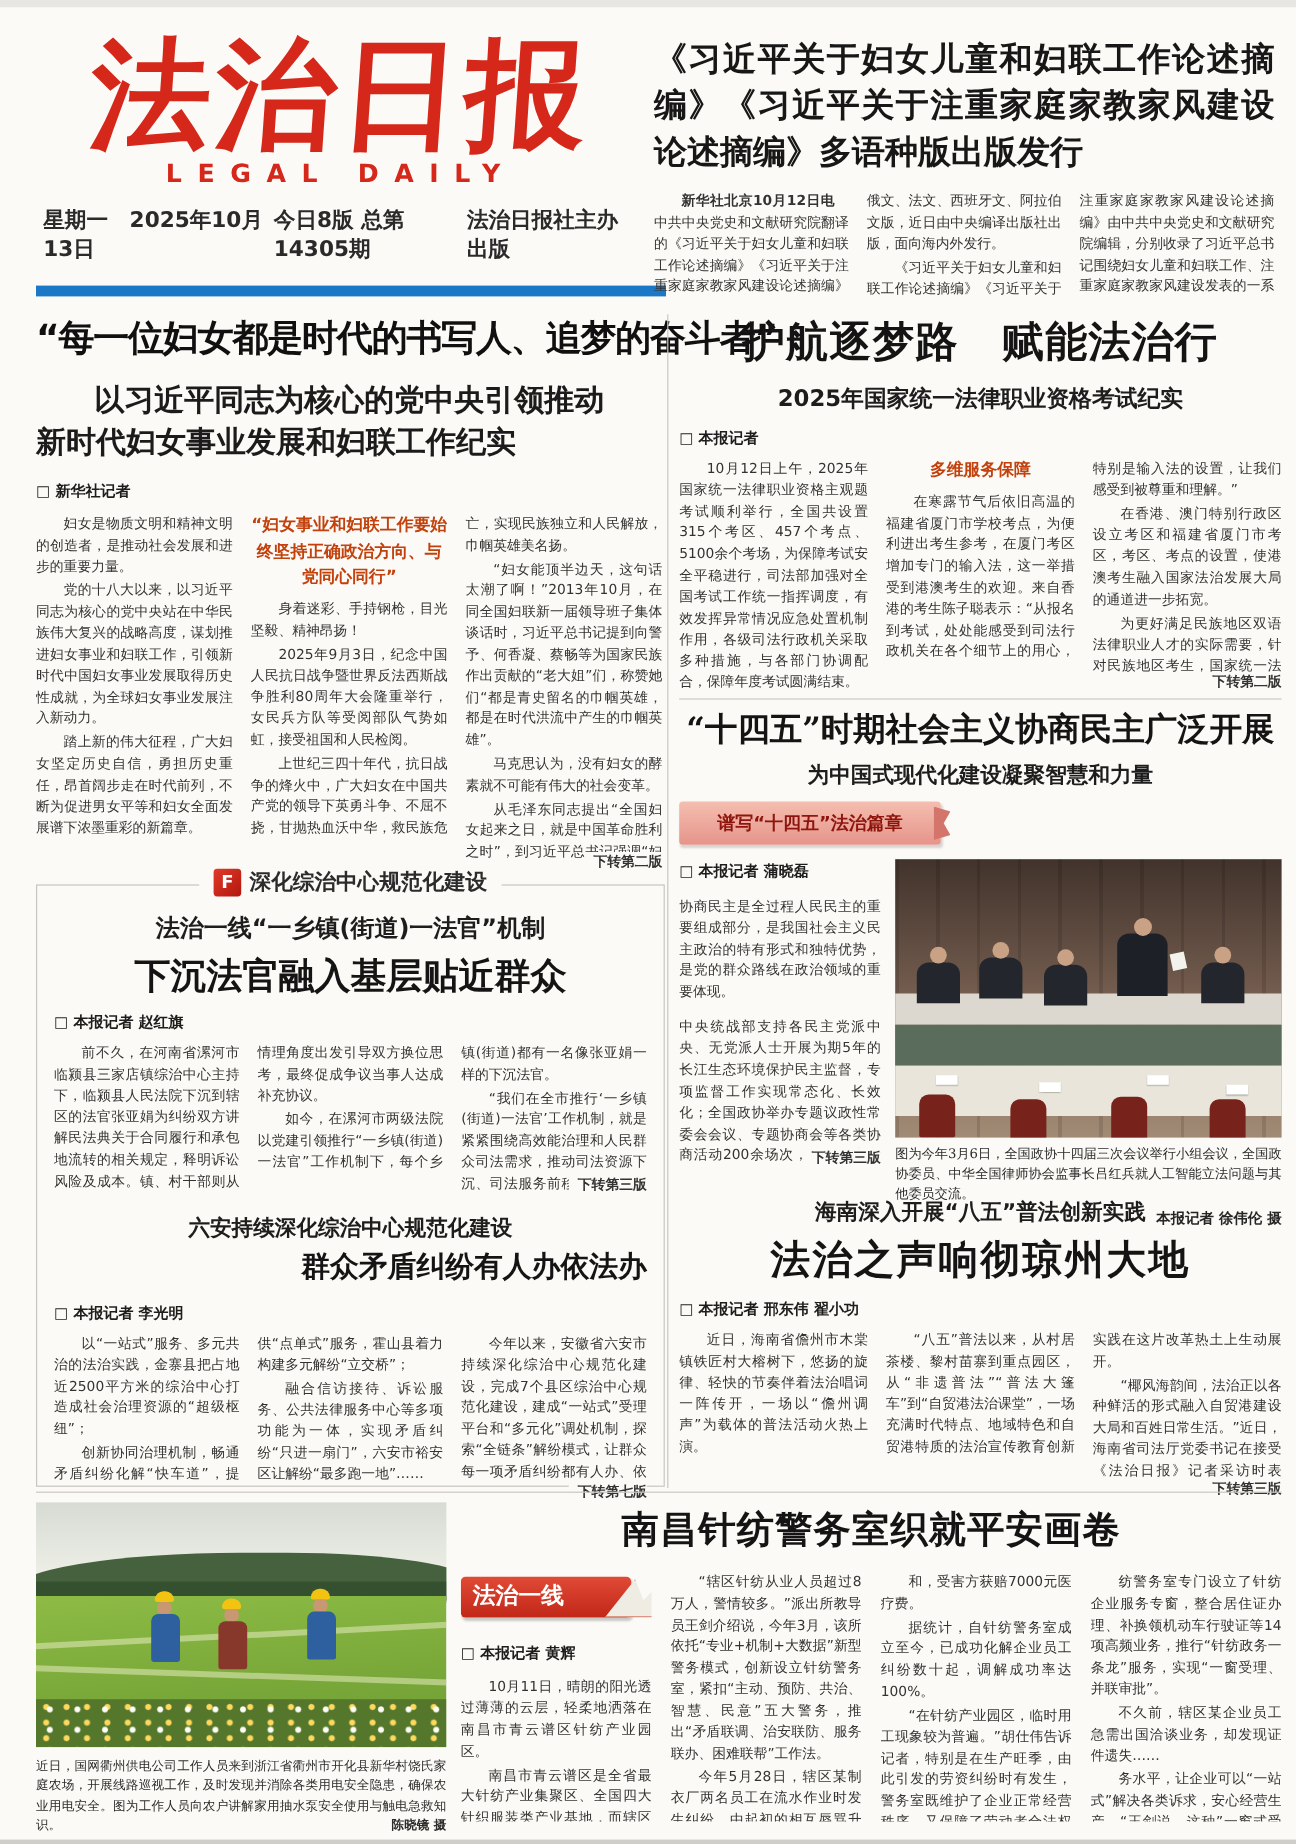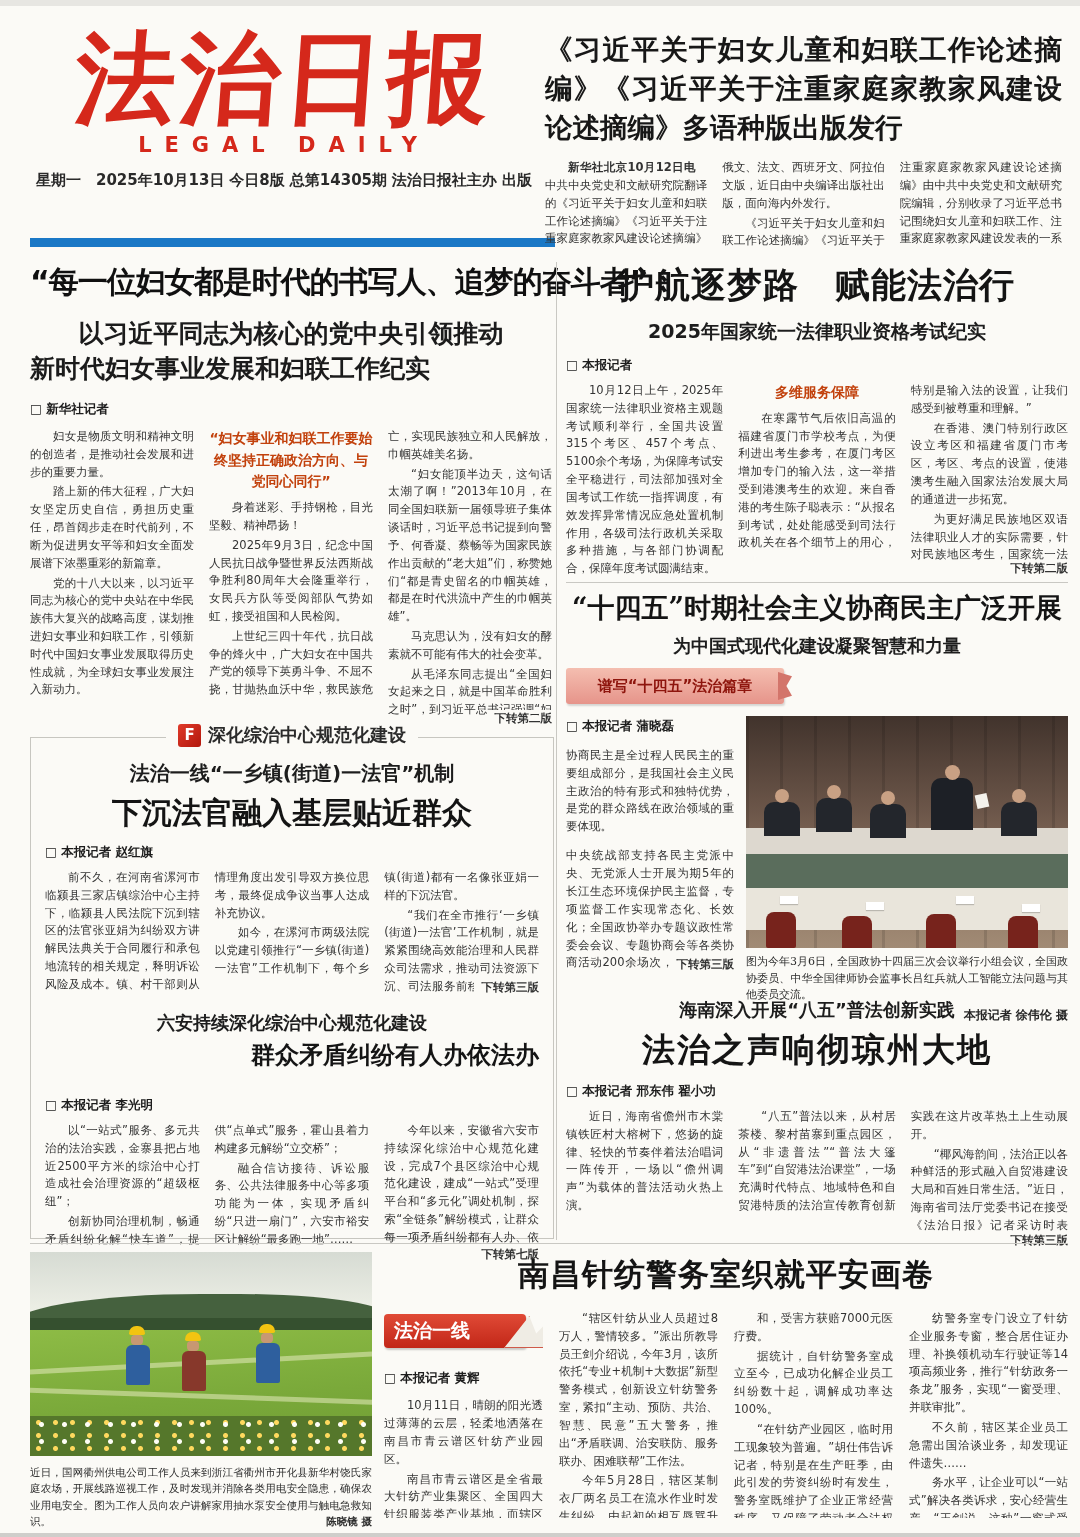--- a/index.html
+++ b/index.html
@@ -7,21 +7,21 @@
         font-family:"DejaVu Sans","Liberation Sans",sans-serif;color:#262626;margin:0 auto;}
   .edge-top{position:absolute;left:0;top:0;width:1080px;height:6px;background:#e7e6e2;}
   .edge-bottom{position:absolute;left:0;top:1533px;width:1080px;height:4px;background:#cfcecb;}
 
   
   .masthead{position:absolute;left:36px;top:26px;width:496px;}
   .mast-title{font-family:"DejaVu Serif","Liberation Serif",serif;font-weight:bold;
       color:#d5281b;font-size:100px;line-height:1.05;text-align:center;letter-spacing:4px;
       transform:skewX(-4deg);}
   .mast-en{color:#d5281b;font-weight:bold;font-size:21px;letter-spacing:13px;text-align:center;margin-top:2px;}
-  .dateline{display:flex;justify-content:space-between;font-size:15px;font-weight:bold;color:#2a2a2a;margin-top:14px;}
+  .dateline{display:flex;justify-content:space-between;font-size:18px;font-weight:bold;color:#2a2a2a;margin-top:14px;}
   .bluebar{position:absolute;left:30px;top:238px;width:525px;height:9px;background:#1a78c6;}
 
   
   .kicker{font-weight:bold;text-align:center;color:#1d1d1d;}
   .serifhead{font-family:"DejaVu Serif","Liberation Serif",serif;font-weight:bold;color:#141414;}
   .byline{font-size:12.5px;font-weight:bold;color:#1d1d1d;}
   .cols{column-gap:15px;column-fill:auto;overflow:hidden;font-size:11.5px;line-height:1.55;
         text-align:justify;color:#333;position:relative;}
   .c3{column-count:3;}
   .cols p, .ncol p{margin:0 0 2px 0;text-indent:2em;}
@@ -90,21 +90,21 @@
       font-size:15px;display:flex;align-items:center;justify-content:center;border-radius:3px;}
   .gbox-label span.t{font-size:18px;font-weight:bold;color:#2b2b2b;}
   .gbox-inner{padding:18px 14px 0 14px;}
   .luohe .kick{font-size:20px;margin-top:4px;}
   .luohe .head{font-size:30px;text-align:center;margin-top:6px;}
   .luohe .byline{margin-top:10px;}
   .luohe .cols{margin-top:8px;height:128px;}
   .luan{margin-top:14px;}
   .luan .kick{font-size:18px;}
   .luan .head{font-size:24px;text-align:right;margin-top:4px;}
-  .luan .byline{margin-top:26px;}
+  .luan .byline{margin-top:15px;}
   .luan .cols{margin-top:8px;height:142px;}
 
   
   .hainan{position:absolute;left:566px;top:998px;width:502px;}
   .hainan .kick{font-size:18px;}
   .hainan .head{font-size:33px;text-align:center;margin-top:6px;letter-spacing:2px;}
   .hainan .byline{margin-top:10px;}
   .hainan .cols{margin-top:8px;height:142px;}
 
   
@@ -173,22 +173,22 @@
   </div>
 
   <div class="women">
     <div class="bighead">“每一位妇女都是时代的书写人、追梦的奋斗者”</div>
     <div class="sub1">以习近平同志为核心的党中央引领推动</div>
     <div class="sub2">新时代妇女事业发展和妇联工作纪实</div>
     <div class="byline">□ 新华社记者</div>
     <div class="cols c3">
       <div>
           <p>妇女是物质文明和精神文明的创造者，是推动社会发展和进步的重要力量。</p>
+          <p>党的十八大以来，以习近平同志为核心的党中央站在中华民族伟大复兴的战略高度，谋划推进妇女事业和妇联工作，引领新时代中国妇女事业发展取得历史性成就，为全球妇女事业发展注入新动力。</p>
           <p>踏上新的伟大征程，广大妇女坚定历史自信，勇担历史重任，昂首阔步走在时代前列，不断为促进男女平等和妇女全面发展谱下浓墨重彩的新篇章。</p>
-          <p>党的十八大以来，以习近平同志为核心的党中央站在中华民族伟大复兴的战略高度，谋划推进妇女事业和妇联工作，引领新时代中国妇女事业发展取得历史性成就，为全球妇女事业发展注入新动力。</p>
         </div>
       <h4>“妇女事业和妇联工作要始终坚持正确政治方向、与党同心同行”</h4>
       <div>
           <p>身着迷彩、手持钢枪，目光坚毅、精神昂扬！</p>
           <p>2025年9月3日，纪念中国人民抗日战争暨世界反法西斯战争胜利80周年大会隆重举行，女民兵方队等受阅部队气势如虹，接受祖国和人民检阅。</p>
           <p>上世纪三四十年代，抗日战争的烽火中，广大妇女在中国共产党的领导下英勇斗争、不屈不挠，甘抛热血沃中华，救民族危亡，实现民族独立和人民解放，巾帼英雄美名扬。</p>
           <p>“妇女能顶半边天，这句话太潮了啊！”2013年10月，在同全国妇联新一届领导班子集体谈话时，习近平总书记提到向警予、何香凝、蔡畅等为国家民族作出贡献的“老大姐”们，称赞她们“都是青史留名的巾帼英雄，都是在时代洪流中产生的巾帼英雄”。</p>
           <p>马克思认为，没有妇女的酵素就不可能有伟大的社会变革。</p>
           <p>从毛泽东同志提出“全国妇女起来之日，就是中国革命胜利之时”，到习近平总书记强调“妇女是推动社会发展和进步的重要力量”……百年来，中国共产党始终把妇女事业同党和人民事业发展紧密联系在一起，从国家事业发展全局出发，围绕妇女工作多次作出重要部署。</p>
         </div>

